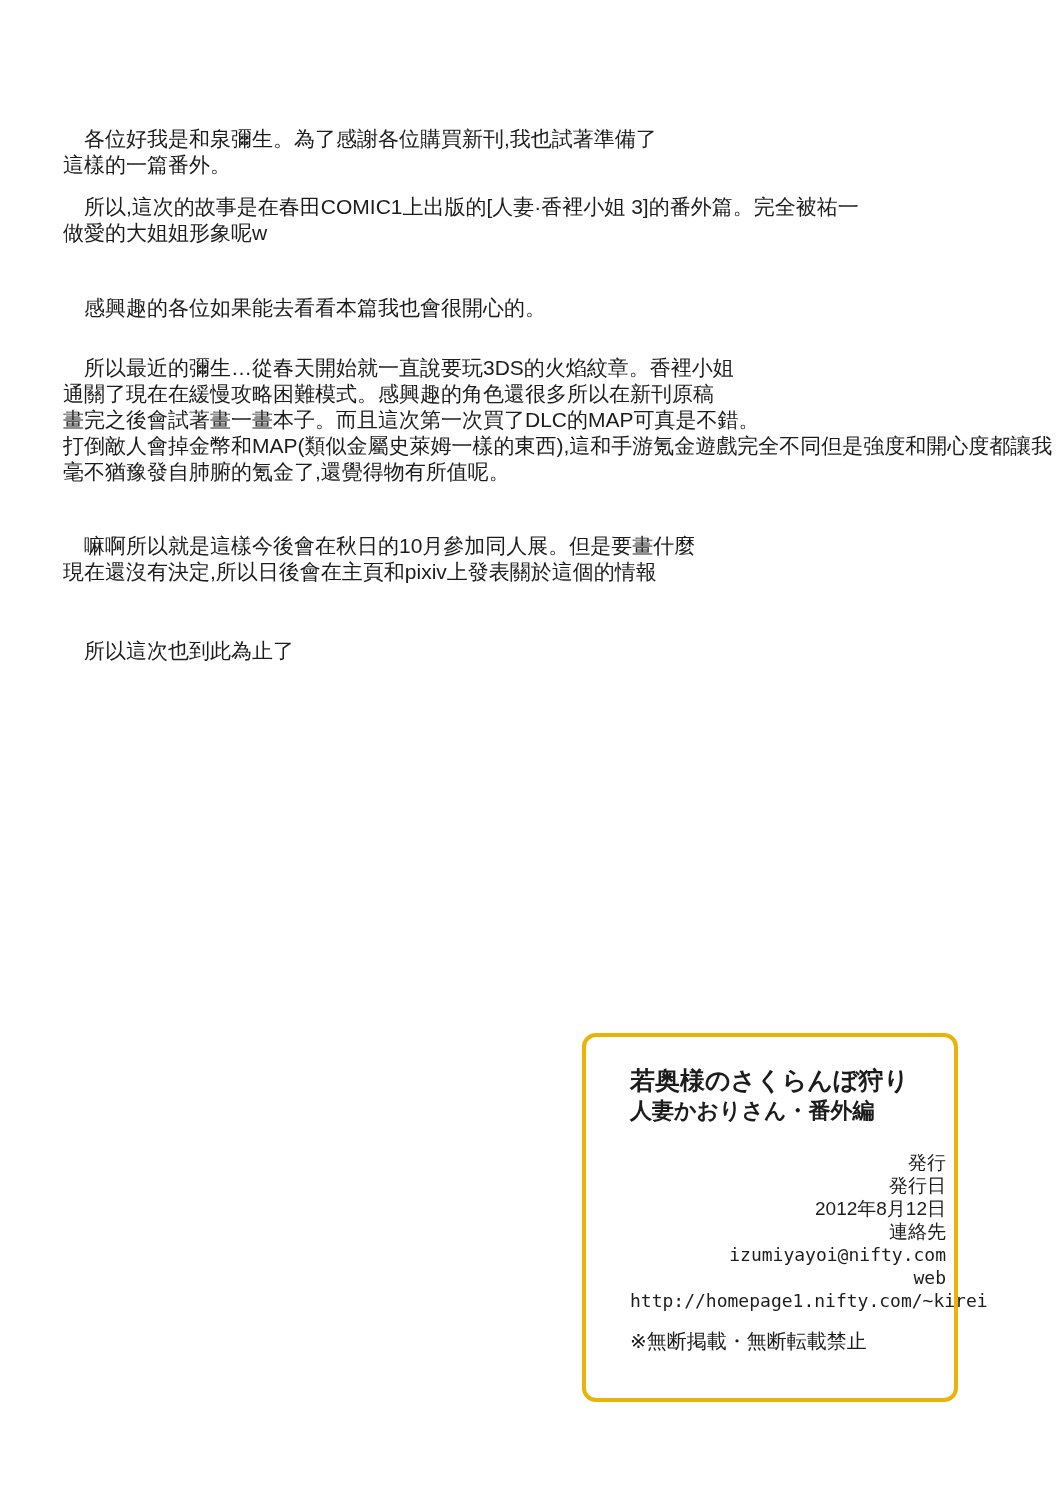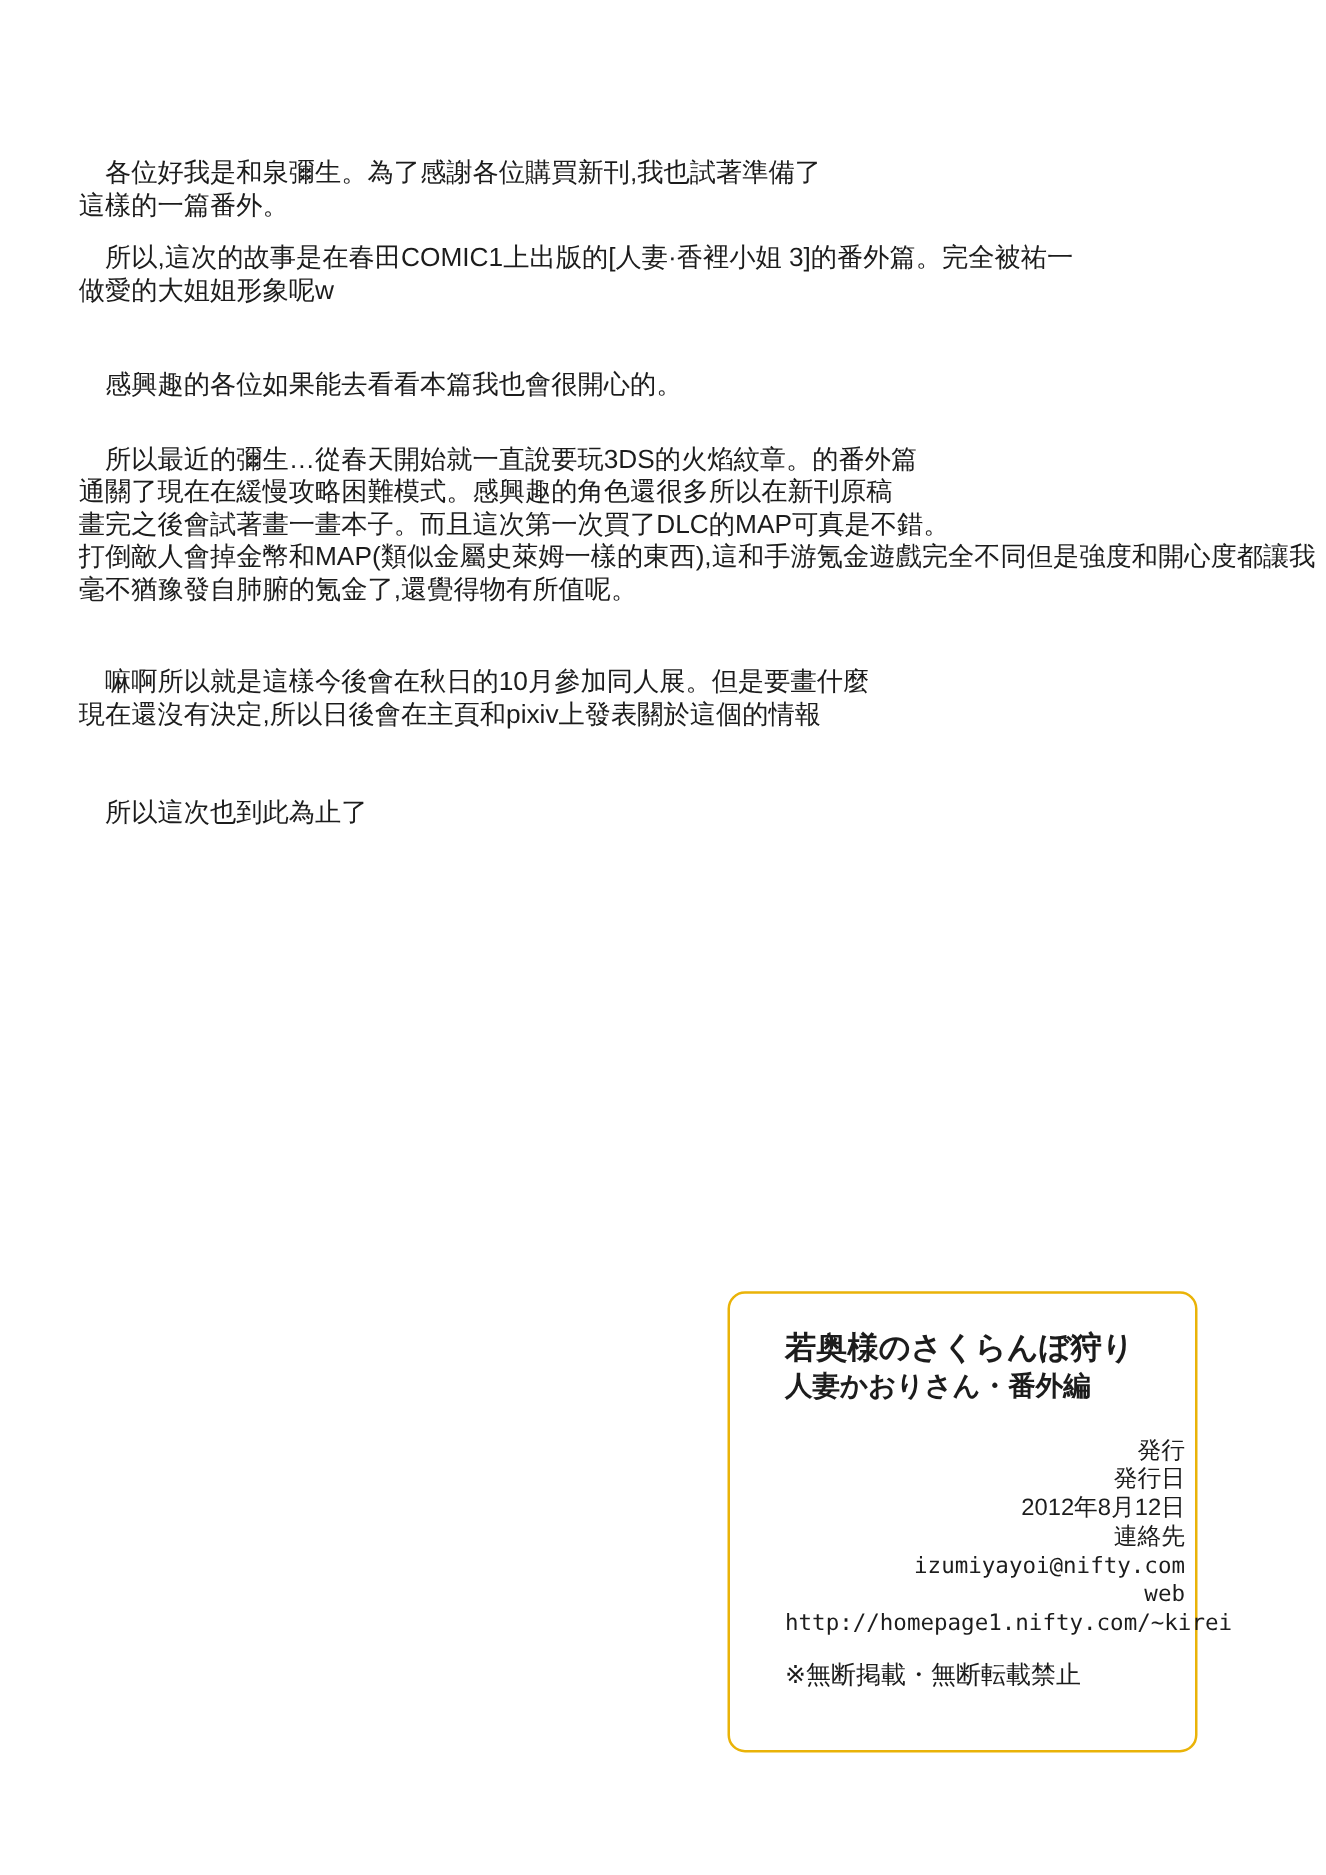--- a/index.html
+++ b/index.html
@@ -32,21 +32,21 @@
   .p5 { top: 533px; }
   .p6 { top: 638px; }
 
   .colophon {
     position: absolute;
     left: 582px;
     top: 1033px;
     width: 376px;
     height: 369px;
     box-sizing: border-box;
-    border: 2px solid #eab308;
+    border: 4px solid #eab308;
     border-radius: 14px;
     padding: 30px 8px 0 44px;
     background: #ffffff;
   }
   .c-title {
     font-size: 25px;
     font-weight: bold;
     line-height: 27px;
     white-space: nowrap;
   }
@@ -83,21 +83,21 @@
     <span class="line">這樣的一篇番外。</span>
   </p>
   <p class="para p2">
     <span class="line">　所以,這次的故事是在春田COMIC1上出版的[人妻·香裡小姐 3]的番外篇。完全被祐一</span>
     <span class="line">做愛的大姐姐形象呢w</span>
   </p>
   <p class="para p3">
     <span class="line">　感興趣的各位如果能去看看本篇我也會很開心的。</span>
   </p>
   <p class="para p4">
-    <span class="line">　所以最近的彌生…從春天開始就一直說要玩3DS的火焰紋章。的番外篇</span>
+    <span class="line">　所以最近的彌生…從春天開始就一直說要玩3DS的火焰紋章。香裡小姐</span>
     <span class="line">通關了現在在緩慢攻略困難模式。感興趣的角色還很多所以在新刊原稿</span>
     <span class="line">畫完之後會試著畫一畫本子。而且這次第一次買了DLC的MAP可真是不錯。</span>
     <span class="line">打倒敵人會掉金幣和MAP(類似金屬史萊姆一樣的東西),這和手游氪金遊戲完全不同但是強度和開心度都讓我</span>
     <span class="line">毫不猶豫發自肺腑的氪金了,還覺得物有所值呢。</span>
   </p>
   <p class="para p5">
     <span class="line">　嘛啊所以就是這樣今後會在秋日的10月參加同人展。但是要畫什麼</span>
     <span class="line">現在還沒有決定,所以日後會在主頁和pixiv上發表關於這個的情報</span>
   </p>
   <p class="para p6">

